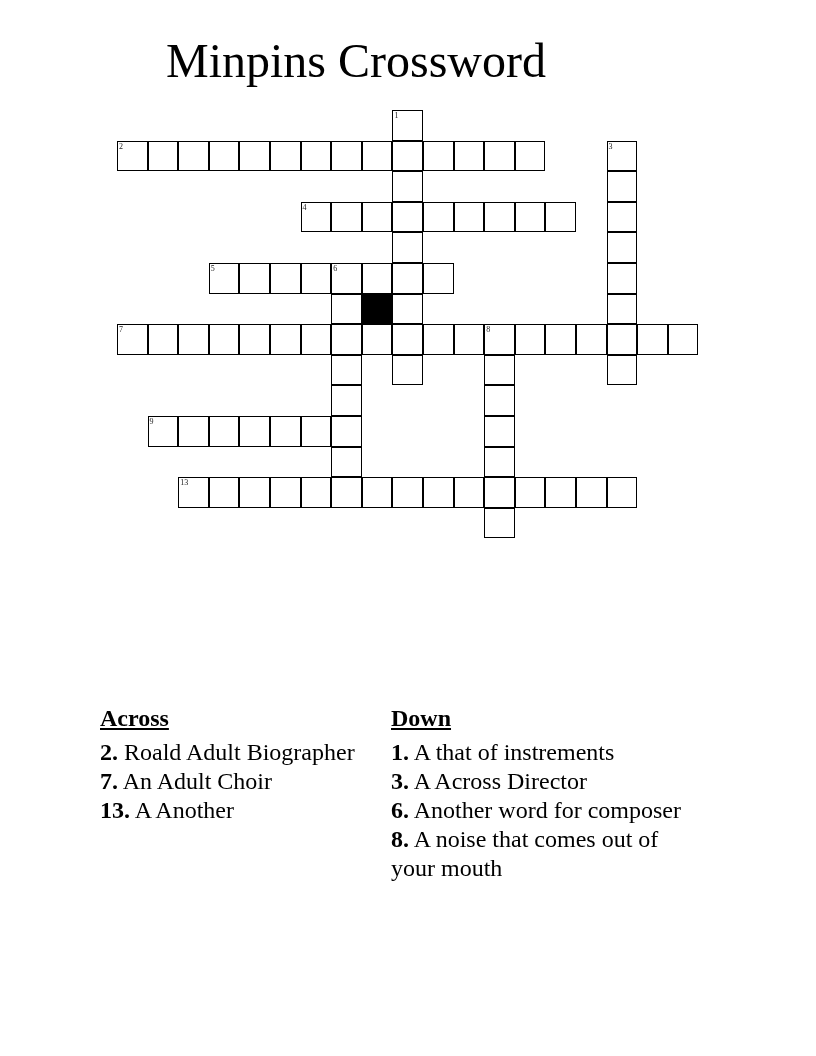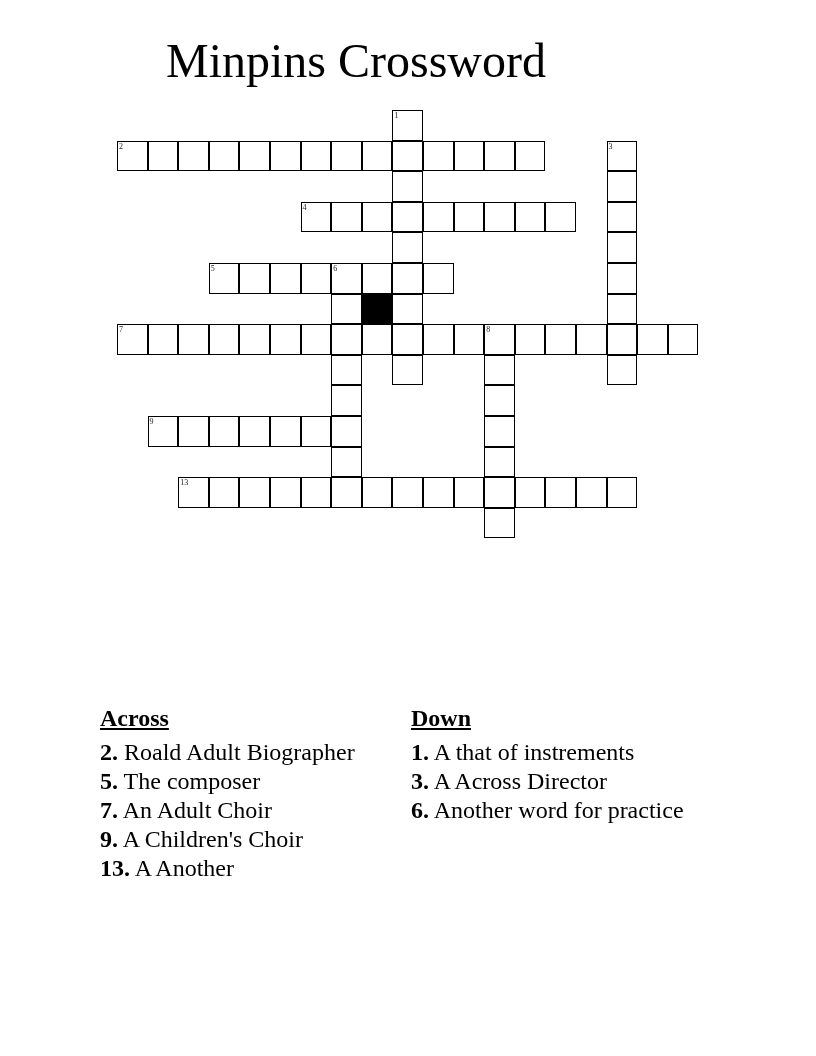--- a/index.html
+++ b/index.html
@@ -4,21 +4,21 @@
 <style>
   html, body { margin:0; padding:0; background:#ffffff; }
   body { width:816px; height:1056px; position:relative; font-family:"Liberation Serif", serif; color:#000; overflow:hidden; }
   .title { position:absolute; left:0; top:32px; width:712px; text-align:center; font-size:48px; line-height:58px; }
   .grid { position:absolute; left:117px; top:110px; }
   .cell { position:absolute; width:30.6px; height:30.6px; box-sizing:border-box; border:1.5px solid #000; background:#fff; }
   .cell.black { background:#000; }
   .num { position:absolute; left:1px; top:0px; font-size:8px; line-height:9px; font-family:"Liberation Serif", serif; color:#222; }
   .clues { position:absolute; top:704px; font-size:24px; line-height:29px; }
   .clues.across { left:56px; width:330px;margin-left:44px; }
-  .clues.down { left:411px; width:310px; }
+  .clues.down { left:391px; width:310px; }
   .clue-head { font-weight:bold; text-decoration:underline; margin-bottom:5px; }
   .clue b { font-weight:bold; }
 </style>
 </head>
 <body>
 
 <div class="title">Minpins Crossword</div>
 
 <div class="grid" id="grid">
     <div class="cell" style="left: 275.4px; top: 0px;">
@@ -133,24 +133,23 @@
     <div class="cell" style="left: 397.8px; top: 367.2px;"></div>
     <div class="cell" style="left: 428.4px; top: 367.2px;"></div>
     <div class="cell" style="left: 459px; top: 367.2px;"></div>
     <div class="cell" style="left: 489.6px; top: 367.2px;"></div>
     <div class="cell black" style="left: 244.8px; top: 183.6px;"></div>
   </div>
 
 <div class="clues across">
   <div class="clue-head">Across</div>
   <div class="clue"><b>2.</b><span> Roald Adult Biographer</span></div>
-  <div class="clue"><b>5.</b><span> The composer</span></div>
   <div class="clue"><b>7.</b><span> An Adult Choir</span></div>
-  <div class="clue"><b>9.</b><span> A Children's Choir</span></div>
   <div class="clue"><b>13.</b><span> A Another</span></div>
 </div>
 
 <div class="clues down">
   <div class="clue-head">Down</div>
   <div class="clue"><b>1.</b><span> A that of instrements</span></div>
   <div class="clue"><b>3.</b><span> A Across Director</span></div>
-  <div class="clue"><b>6.</b><span> Another word for practice</span></div>
+  <div class="clue"><b>6.</b><span> Another word for composer</span></div>
+  <div class="clue"><b>8.</b><span> A noise that comes out of your mouth</span></div>
 </div>
 
 </body></html>

